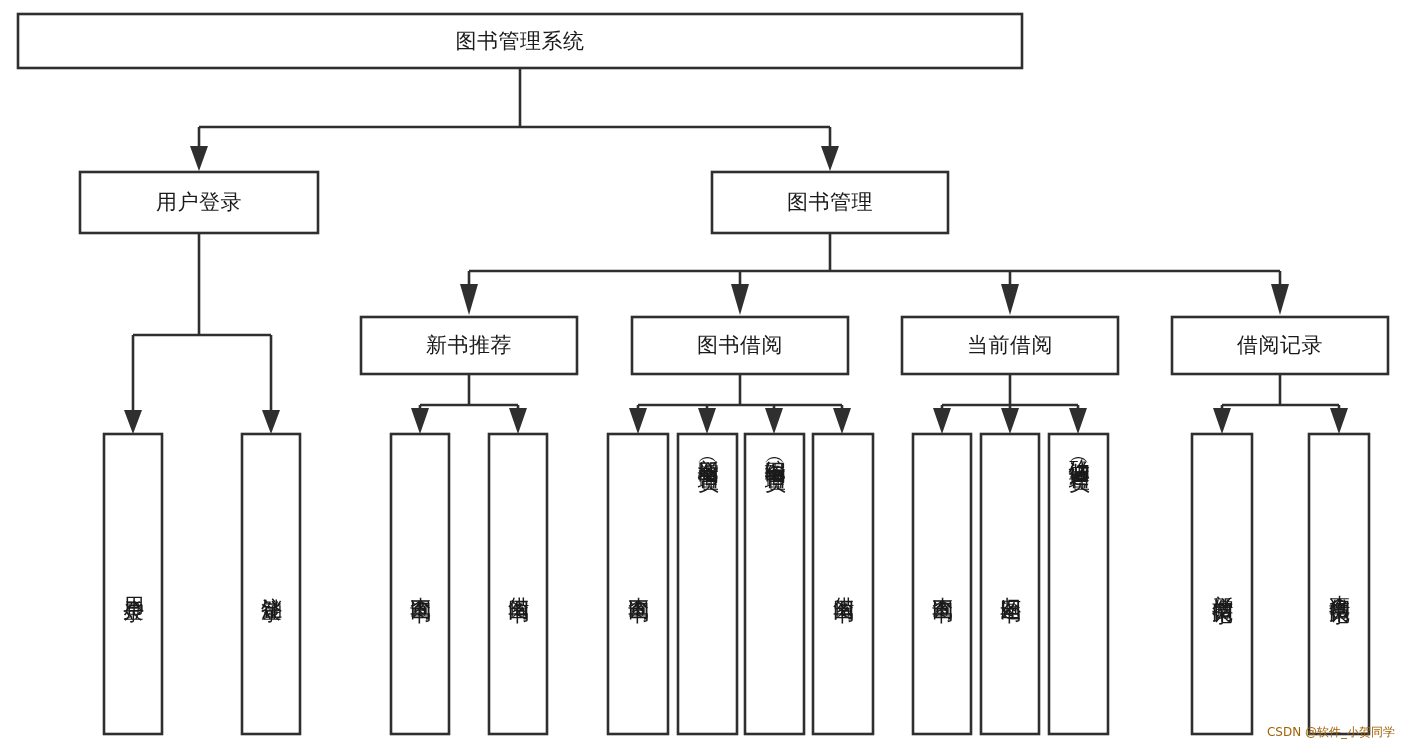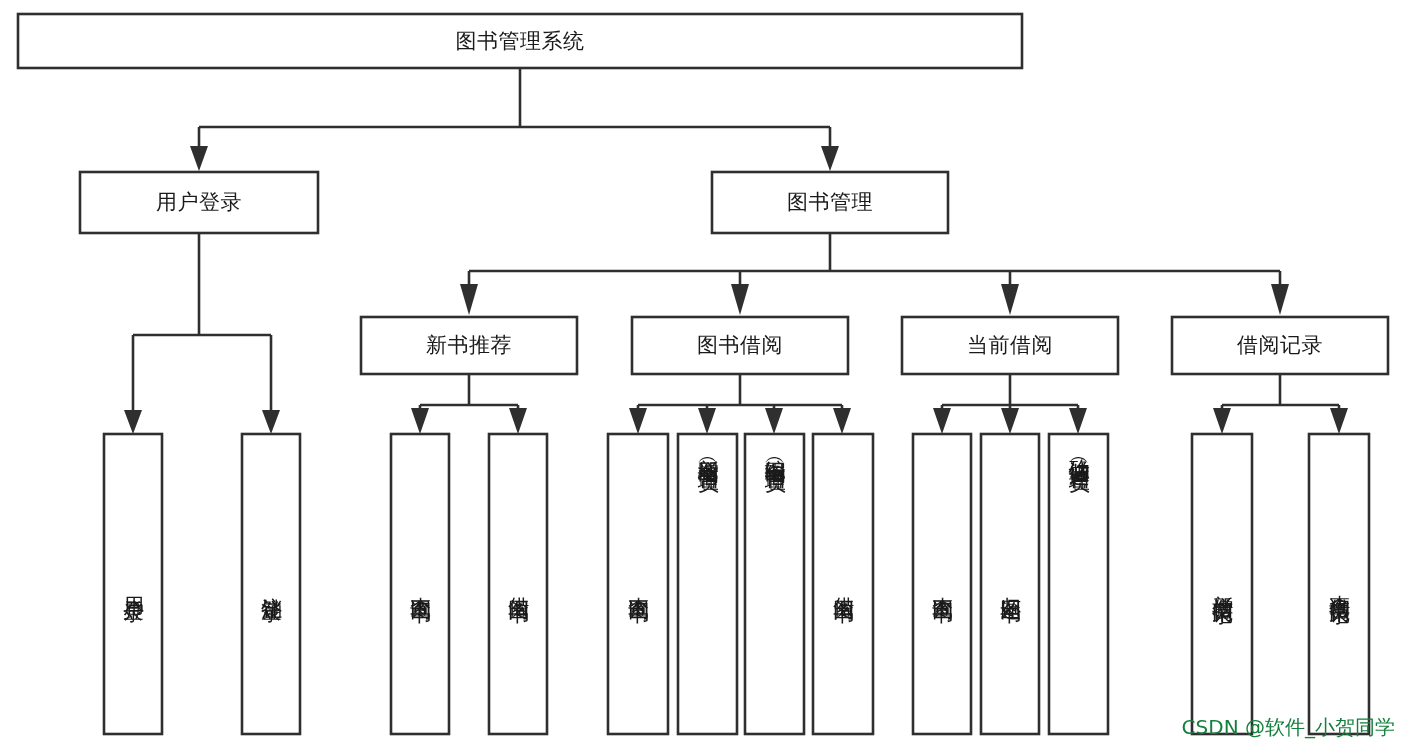--- a/index.html
+++ b/index.html
@@ -65,22 +65,22 @@
     line-height: 1.32;
     letter-spacing: 2px;
     white-space: nowrap;
     text-align: center;
   }
   .watermark {
     position: absolute;
     right: 10px;
     bottom: 6px;
     font-family: "DejaVu Sans", "Liberation Sans", sans-serif;
-    font-size: 20px;
-    color: #15803d;
+    font-size: 12px;
+    color: #a16207;
     white-space: nowrap;
     pointer-events: none;
   }
 </style>
 </head>
 <body>
 
 <div id="diagram-root">
 
   <svg id="chart-svg" viewBox="0 0 1405 747" xmlns="http://www.w3.org/2000/svg">

